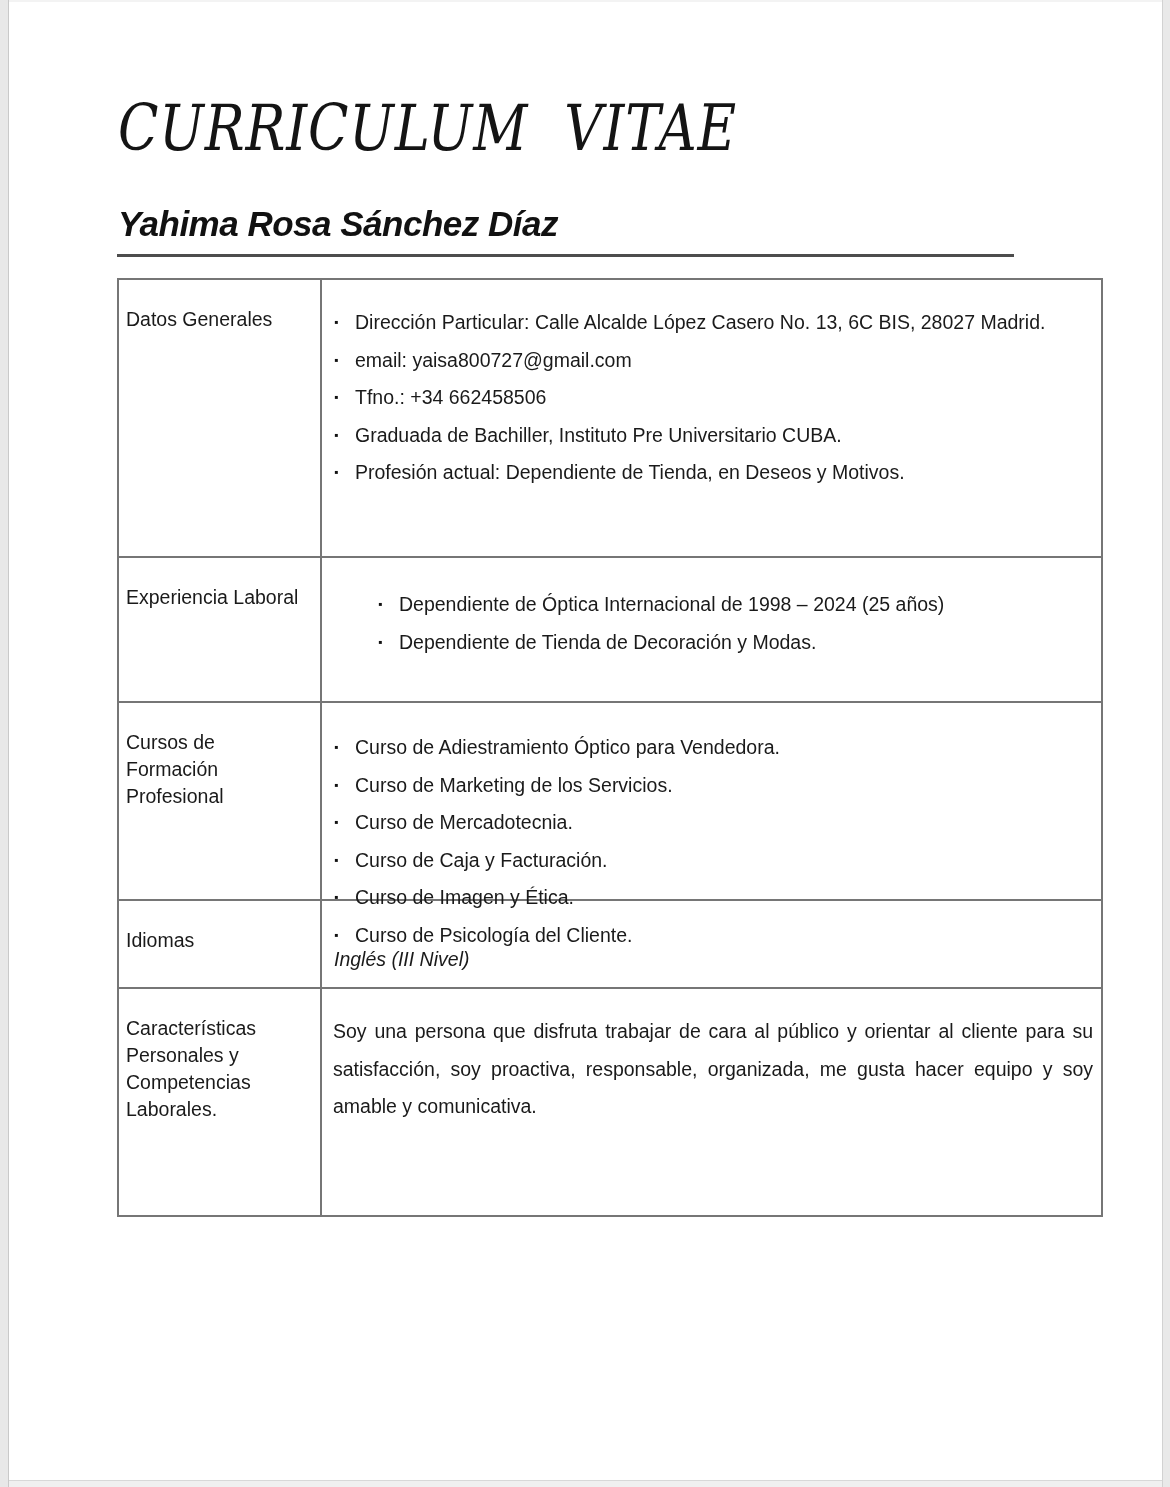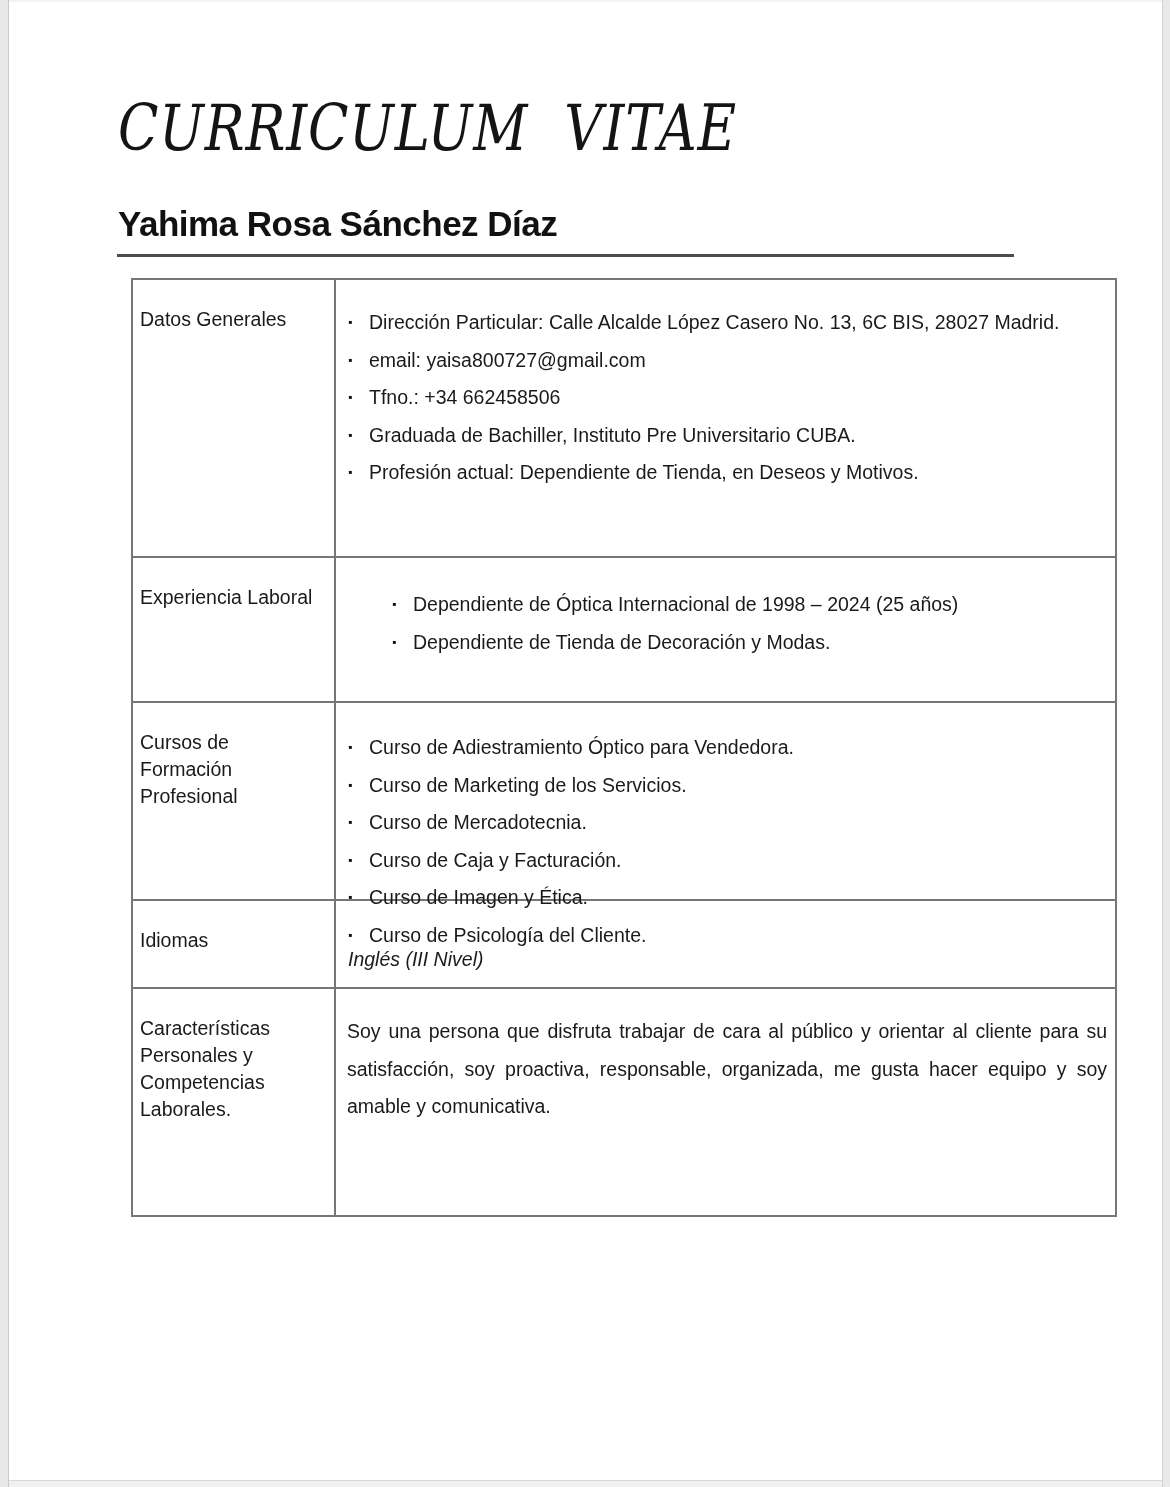--- a/index.html
+++ b/index.html
@@ -41,39 +41,39 @@
     letter-spacing: 1px;
     word-spacing: 22px;
     color: #141414;
     transform: scaleX(0.84);
     transform-origin: left center;
     white-space: nowrap;
   }
   .person-name {
     position: absolute; left: 1px; top: 204px;
     font-family: "Liberation Sans", sans-serif;
+    font-style: italic;
     font-weight: bold;
     font-size: 35px;
     letter-spacing: -0.5px;
     color: #111111;
     white-space: nowrap;
   }
   .name-rule {
     position: absolute; left: 0; top: 254px;
     width: 897px; height: 3px;
     background: #4d4d4d;
   }
 
   .cv-table {
     position: absolute; left: 0; top: 278px;
     width: 986px;
     border: 2px solid #767676;
     box-sizing: border-box;
     background: #ffffff;
-    margin-left: 14px;
   }
   .t-row { display: flex; border-bottom: 2px solid #767676; box-sizing: border-box; }
   .t-row:last-child { border-bottom: none; }
   .r1 { height: 278px; }
   .r2 { height: 145px; gap: 44px; }
   .r3 { height: 198px; }
   .r4 { height: 88px;  }
   .r5 { height: 226px; }
 
   .cell-label {

